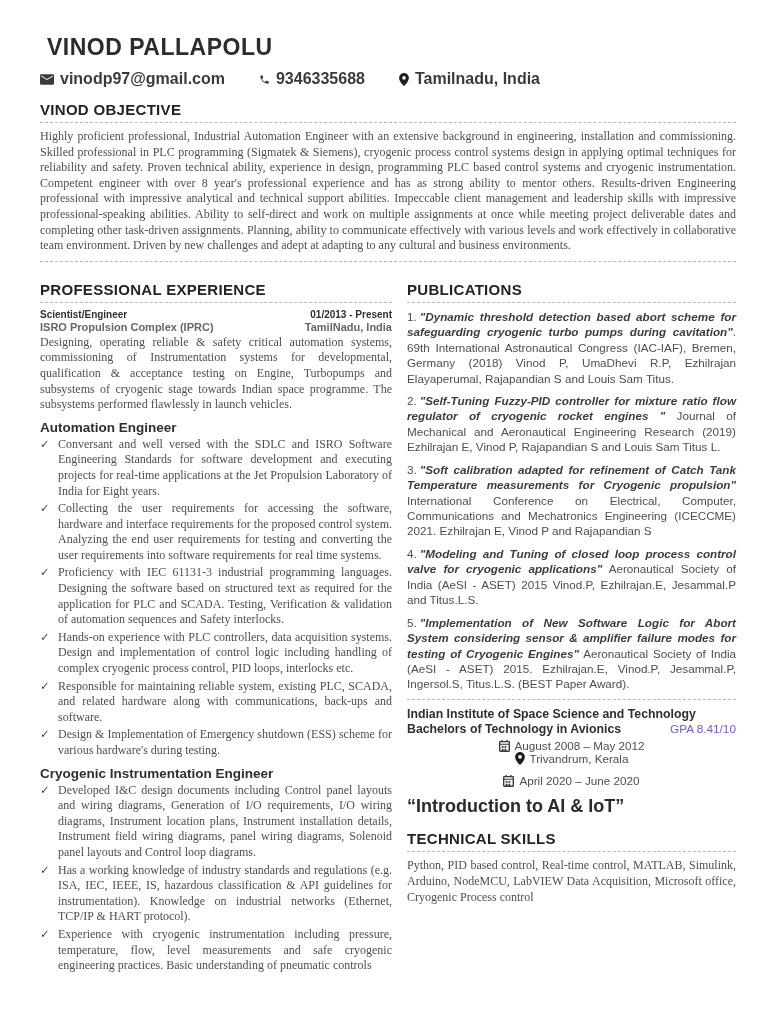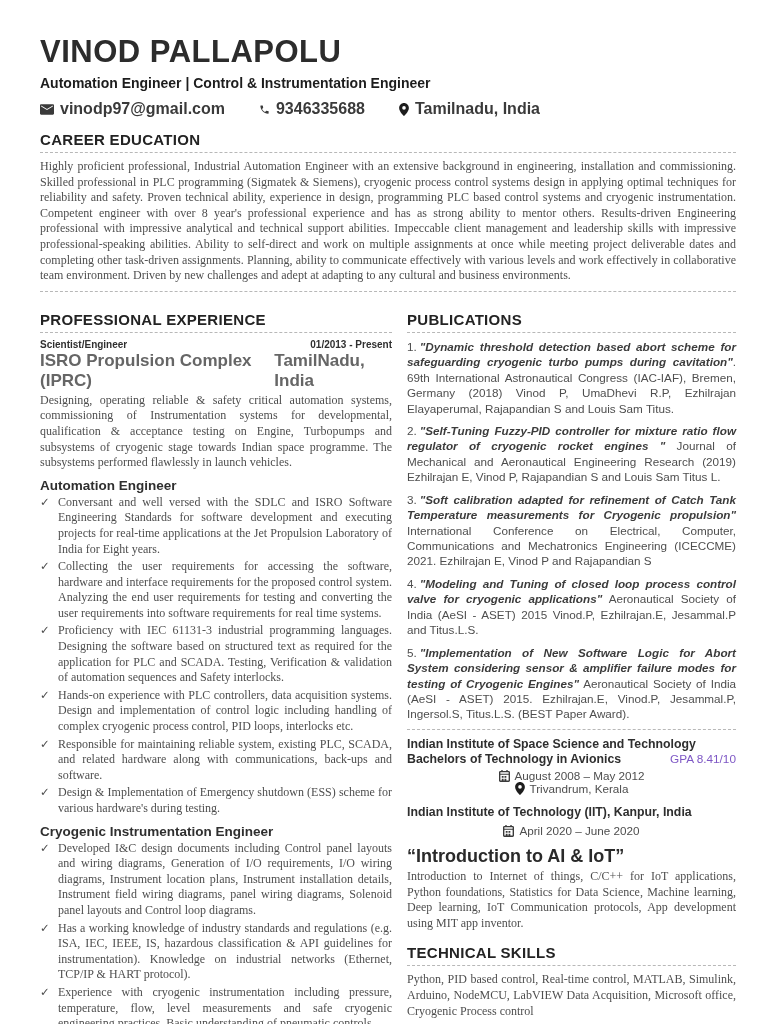--- a/index.html
+++ b/index.html
@@ -1,42 +1,42 @@
 <!DOCTYPE html>
 <html><head>
 <meta charset="utf-8">
 <style>
   * { margin:0; padding:0; box-sizing:border-box; }
   html,body { width:768px; height:1024px; background:#fff; }
   body { font-family:"Liberation Sans", sans-serif; color:#4e4e4e; }
   .page { width:768px; height:1024px; background:#fff; padding:34px 32px 10px 40px; overflow:hidden; }
 
   
-  h1 { font-size:31px; font-weight:bold; color:#2c2c2c; letter-spacing:.5px; }
+  h1 { font-size:23px; font-weight:bold; color:#2c2c2c; letter-spacing:.5px;margin-left:7px; }
   .subtitle { font-size:14px; font-weight:bold; color:#1d1d1d; margin-top:5px; }
   .contact-row { display:flex; align-items:center; gap:34px; margin-top:9px; font-size:16px; font-weight:bold; color:#3a3a3a; }
   .contact { display:inline-flex; align-items:center; gap:6px; }
   .icon { display:inline-block; flex:none; }
   .icon svg { display:block; }
 
   
   h2 { font-size:15px; font-weight:bold; color:#232323; letter-spacing:.3px; margin-top:13px; }
   .dash { border:none; border-top:1px dashed #b8b8b8; margin:4px 0 6px; }
   .dash.full { margin-top:7px; }
   p.body, .bullet p { font-size:12px; line-height:1.3; text-align:justify; color:#4e4e4e;font-family:Liberation Serif, serif; }
 
   
   .columns { display:flex; gap:15px; margin-top:0; }
   .col-left { width:352px; flex:none; }
   .col-right { flex:1; min-width:0; }
 
   
   .job-head { display:flex; justify-content:space-between; align-items:baseline; margin-top:2px; }
   .job-title, .job-dates { font-size:10px; font-weight:bold; color:#2f2f2f; }
-  .job-sub { display:flex; justify-content:space-between; font-size:17px; font-weight:bold; color:#666; margin:1px 0 2px; }
+  .job-sub { display:flex; justify-content:space-between; font-size:11px; font-weight:bold; color:#666; margin:1px 0 2px; }
   .role-title { font-size:13.5px; font-weight:bold; color:#2f2f2f; margin:7px 0 2px; }
   .bullet { display:flex; gap:7px; margin:0 0 2px; }
   .check { flex:none; width:11px; font-size:11.5px; color:#4e4e4e; line-height:1.3; }
 
   
   .pub { font-size:11.7px; line-height:1.32; text-align:justify; margin-bottom:7px; color:#4e4e4e; }
   .pub .pnum { margin-right:3px; }
   .pub .ptitle { font-weight:bold; font-style:italic; color:#3c3c3c; }
 
   
@@ -49,21 +49,20 @@
   .meta-item { display:inline-flex; align-items:center; gap:5px; }
   .course-title { font-size:18px; font-weight:bold; color:#2a2a2a; margin:4px 0 2px; }
 </style>
 </head>
 <body>
 
 <div class="page">
 
   <header>
     <h1>VINOD PALLAPOLU</h1>
-    <div class="subtitle">Automation Engineer | Control &amp; Instrumentation Engineer</div>
     <div class="contact-row">
       <span class="contact">
           <span class="icon">
             <svg width="14" height="11" viewBox="0 0 24 18">
               <path fill="#3a3a3a" d="M22 0H2C.9 0 0 .9 0 2v14c0 1.1.9 2 2 2h20c1.1 0 2-.9 2-2V2c0-1.1-.9-2-2-2zm0 4-10 6L2 4V2l10 6 10-6v2z"></path>
             </svg>
           </span>
           <span>vinodp97@gmail.com</span>
         </span>
       <span class="contact">
@@ -79,21 +78,21 @@
             <svg width="10" height="13" viewBox="0 0 24 32">
               <path fill="#1d1d1d" d="M12 0C5.4 0 0 5.4 0 12c0 9 12 20 12 20s12-11 12-20C24 5.4 18.6 0 12 0zm0 16.5a4.5 4.5 0 1 1 0-9 4.5 4.5 0 0 1 0 9z"></path>
             </svg>
           </span>
           <span>Tamilnadu, India</span>
         </span>
     </div>
   </header>
 
   <section>
-    <h2>CAREER EDUCATION</h2>
+    <h2>VINOD OBJECTIVE</h2>
     <hr class="dash">
     <p class="body">Highly proficient professional, Industrial Automation Engineer with an extensive background in engineering, installation and commissioning. Skilled professional in PLC programming (Sigmatek &amp; Siemens), cryogenic process control systems design in applying optimal techniques for reliability and safety. Proven technical ability, experience in design, programming PLC based control systems and cryogenic instrumentation. Competent engineer with over 8 year's professional experience and has as strong ability to mentor others. Results-driven Engineering professional with impressive analytical and technical support abilities. Impeccable client management and leadership skills with impressive professional-speaking abilities. Ability to self-direct and work on multiple assignments at once while meeting project deliverable dates and completing other task-driven assignments. Planning, ability to communicate effectively with various levels and work effectively in collaborative team environment. Driven by new challenges and adept at adapting to any cultural and business environments.</p>
     <hr class="dash full">
   </section>
 
   <div class="columns">
 
     <div class="col-left">
       <h2>PROFESSIONAL EXPERIENCE</h2>
       <hr class="dash">
@@ -182,35 +181,33 @@
                 <svg width="10" height="13" viewBox="0 0 24 32">
                   <path fill="#1d1d1d" d="M12 0C5.4 0 0 5.4 0 12c0 9 12 20 12 20s12-11 12-20C24 5.4 18.6 0 12 0zm0 16.5a4.5 4.5 0 1 1 0-9 4.5 4.5 0 0 1 0 9z"></path>
                 </svg>
               </span>
               <span>Trivandrum, Kerala</span>
             </span>
         </div>
       </div>
 
       <div class="edu">
-        <div class="edu-name">Indian Institute of Technology (IIT), Kanpur, India</div>
         <div class="edu-meta">
           <span class="meta-item">
               <span class="icon">
                 <svg width="11" height="12" viewBox="0 0 24 26">
                   <path fill="#3a3a3a" d="M21 2h-2V0h-3v2H8V0H5v2H3C1.3 2 0 3.3 0 5v18c0 1.7 1.3 3 3 3h18c1.7 0 3-1.3 3-3V5c0-1.7-1.3-3-3-3zm0 21H3V10h18v13zM3 8V5h18v3H3zm3 5h4v4H6v-4zm6 0h4v4h-4v-4zm-6 6h4v4H6v-4zm6 0h4v4h-4v-4z"></path>
                 </svg>
               </span>
               <span>April 2020 – June 2020</span>
             </span>
         </div>
       </div>
 
       <div class="course-title">“Introduction to AI &amp; IoT”</div>
-      <p class="body">Introduction to Internet of things, C/C++ for IoT applications, Python foundations, Statistics for Data Science, Machine learning, Deep learning, IoT Communication protocols, App development using MIT app inventor.</p>
 
       <h2>TECHNICAL SKILLS</h2>
       <hr class="dash">
       <p class="body">Python, PID based control, Real-time control, MATLAB, Simulink, Arduino, NodeMCU, LabVIEW Data Acquisition, Microsoft office, Cryogenic Process control</p>
 
     </div>
 
   </div>
 </div>
 

